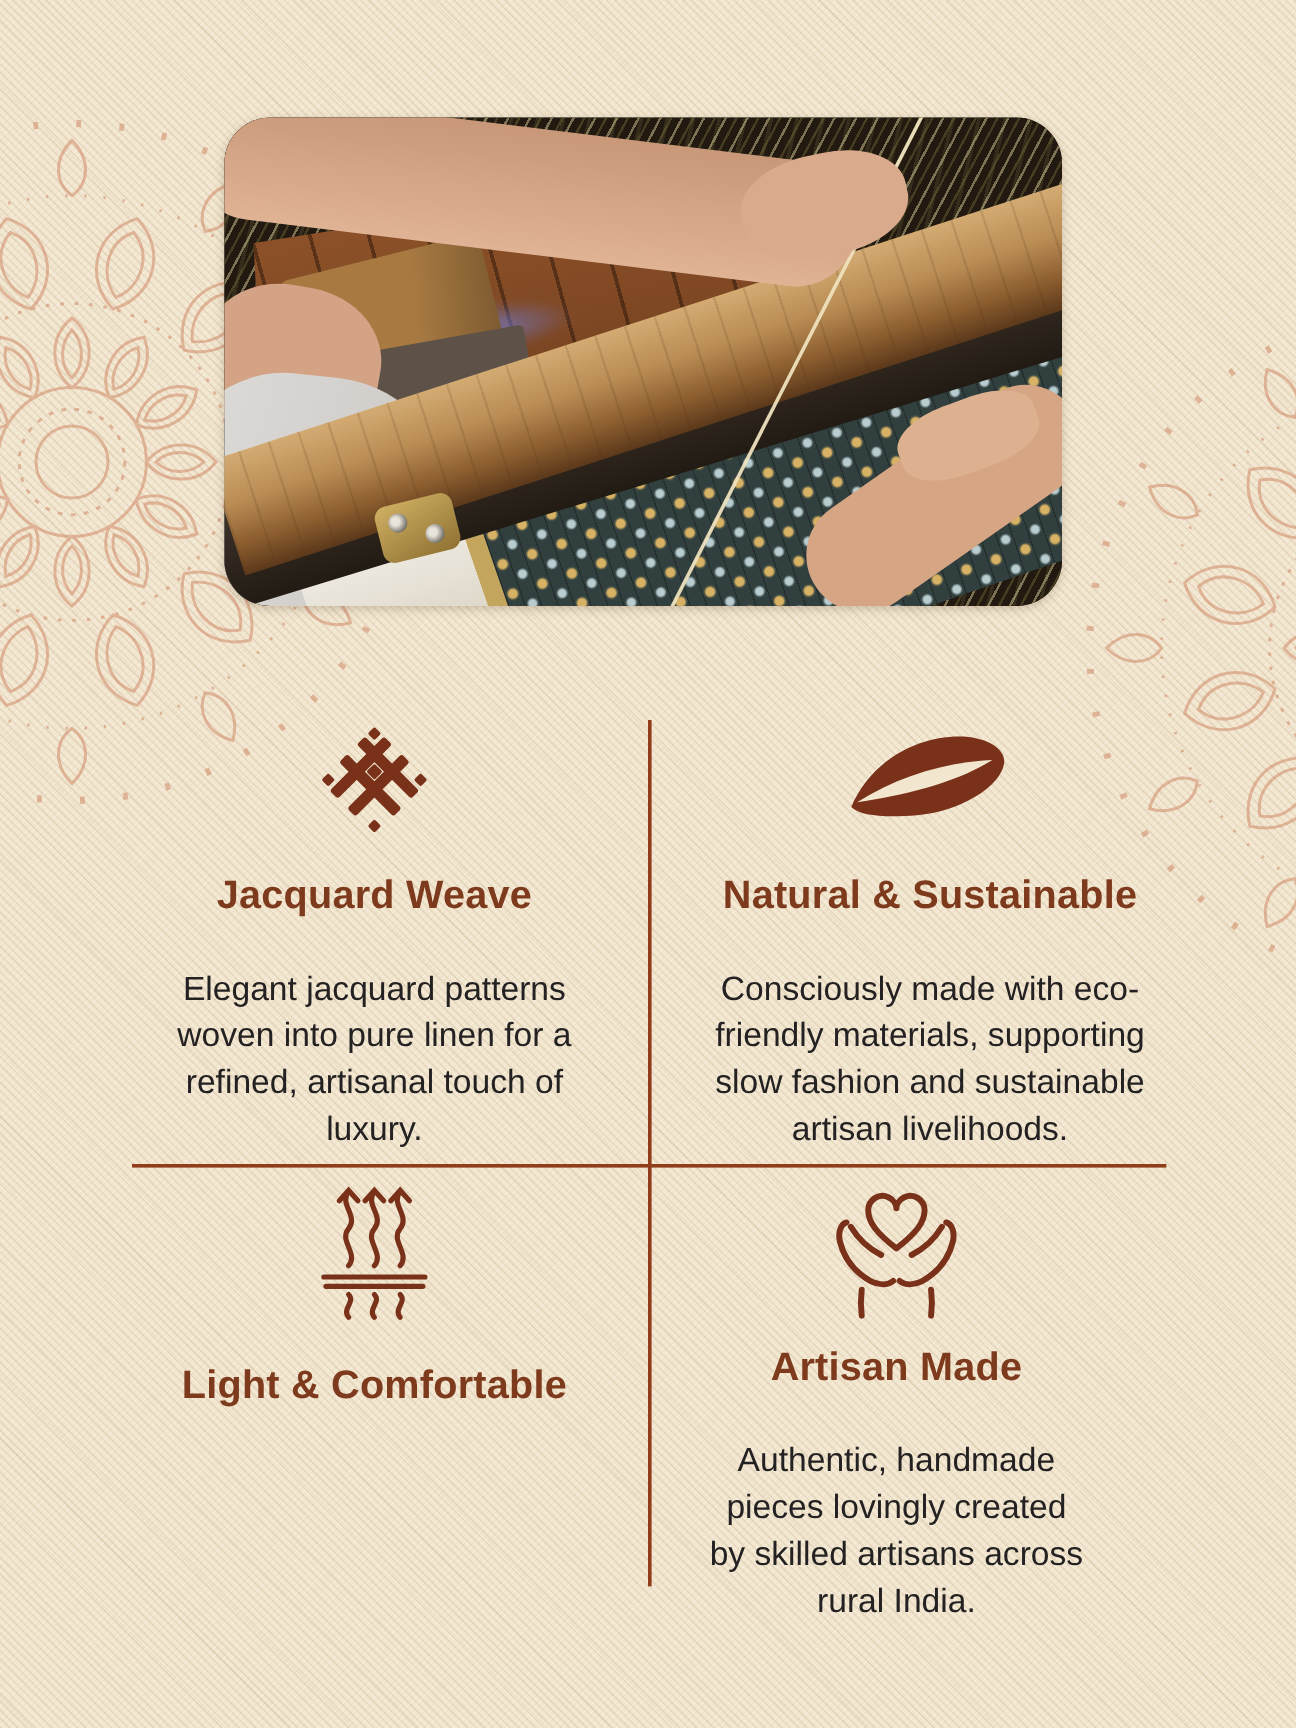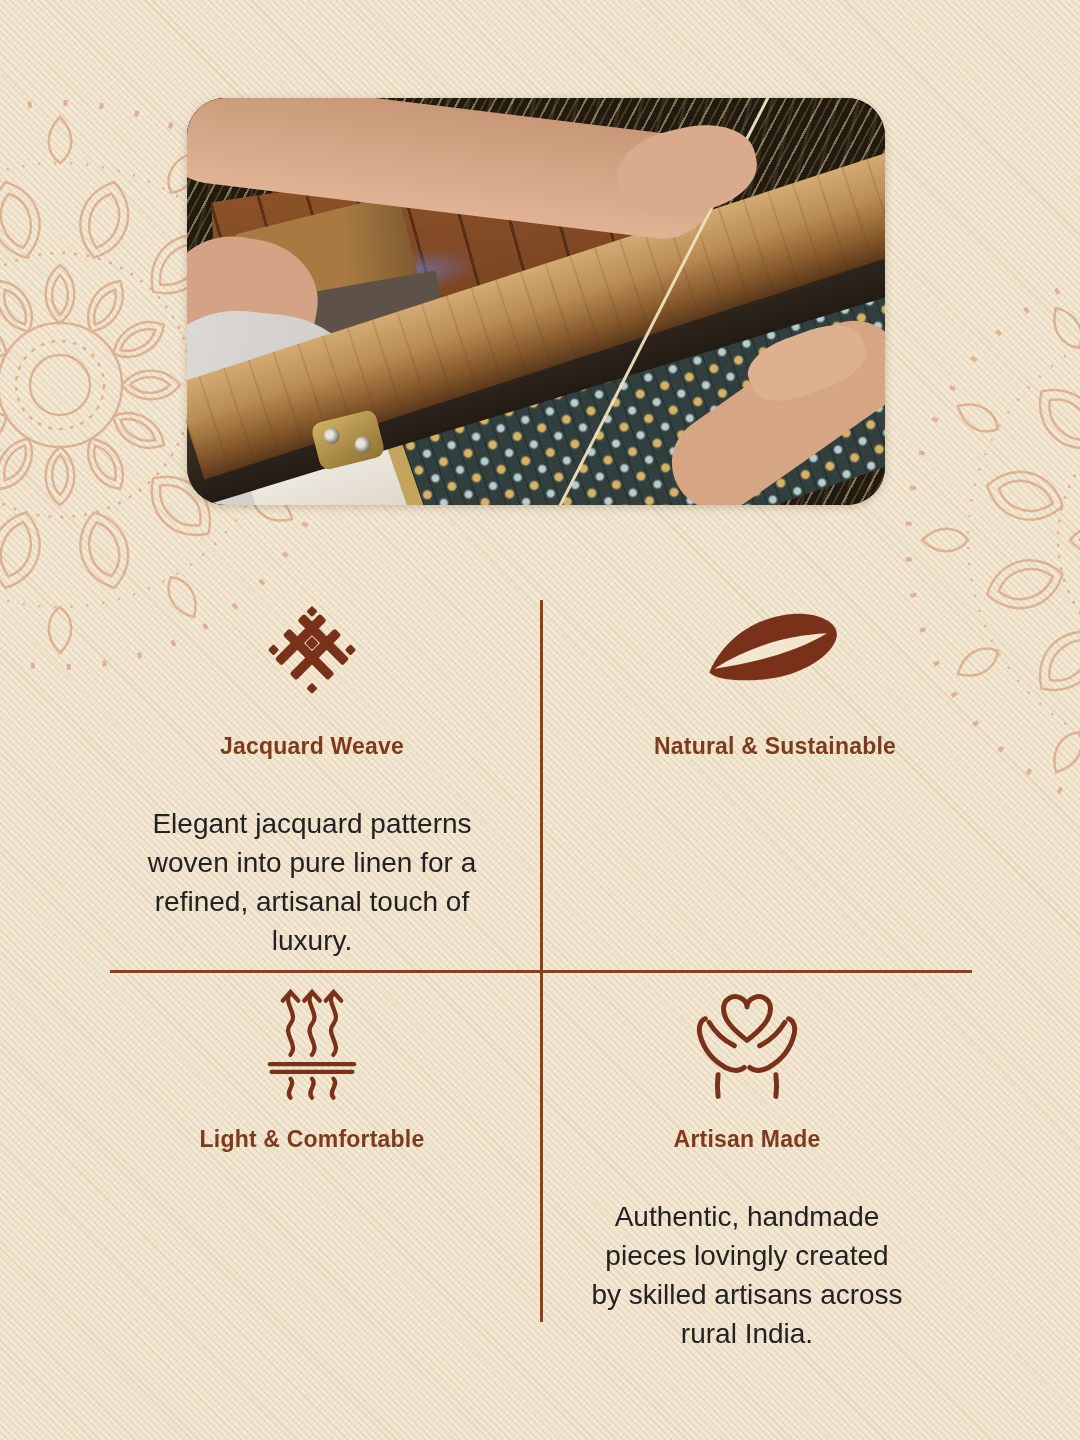--- a/index.html
+++ b/index.html
@@ -64,24 +64,24 @@
   .ph-clamp{left:128px;top:318px;width:66px;height:48px;border-radius:10px;transform:rotate(-14deg);
     background:linear-gradient(160deg,#cfb063,#8f7132);}
   .ph-bolt{width:16px;height:16px;border-radius:50%;background:radial-gradient(circle at 40% 40%, #e8e4da 25%, #6a675f 75%);}
   .ph-bolt.b1{left:10px;top:8px;} .ph-bolt.b2{left:38px;top:24px;}
   
   .divider{position:absolute;background:#8f3d1a;}
   .divider-v{left:540px;top:600px;width:3px;height:722px;}
   .divider-h{left:110px;top:970px;width:862px;height:3px;}
   .feature{position:absolute;width:460px;display:flex;flex-direction:column;align-items:center;text-align:center;}
   .f-tl{left:82px;top:592px;}  .f-tr{left:545px;top:592px;}
-  .f-bl{left:82px;top:985px;}  .f-br{left:517px;top:985px;}
+  .f-bl{left:82px;top:985px;gap:15px;}  .f-br{left:517px;top:985px;}
   .feature-icon{height:118px;display:flex;align-items:center;justify-content:center;color:#7a3119;}
   .feature-icon svg{overflow:visible;display:block;}
-  .feature-title{margin-top:16px;font-size:23px;font-weight:700;letter-spacing:0.2px;color:#7d3a1c;line-height:40px;}
+  .feature-title{margin-top:16px;font-size:33px;font-weight:700;letter-spacing:0.2px;color:#7d3a1c;line-height:40px;}
   .feature-desc{margin-top:38px;font-size:28px;line-height:39px;color:#242122;white-space:pre-line;}
 </style>
 </head>
 <body>
 
 <div class="canvas">
 
   <svg width="0" height="0" style="position:absolute" aria-hidden="true">
     <defs>
       <g id="mandala" fill="none" stroke="#d18a67" stroke-width="2.5">
@@ -192,20 +192,24 @@
   </div>
 
   <div class="feature f-tr">
     <div class="feature-icon">
       <svg width="148" height="98" viewBox="0 0 150 100">
         <path fill="currentColor" d="M8,72 C24,34 62,12 100,12 C122,12 140,22 138,35 C135,55 100,76 64,79 C38,81 16,80 8,72 Z"></path>
         <path fill="#f2e6cf" d="M13,68 C48,46 86,34 128,32 C96,52 52,62 13,68 Z"></path>
       </svg>
     </div>
     <div class="feature-title">Natural &amp; Sustainable</div>
+    <div class="feature-desc">Consciously made with eco-
+friendly materials, supporting
+slow fashion and sustainable
+artisan livelihoods.</div>
   </div>
 
   <div class="feature f-bl">
     <div class="feature-icon">
       <svg width="106" height="116" viewBox="0 0 110 135" fill="none" stroke="currentColor" stroke-width="5" stroke-linecap="round">
         <path d="M30,80 C40,68 20,56 30,44 C40,32 20,20 30,8"></path>
         <path d="M21,17 L30,7 L39,17"></path>
         <path d="M55,80 C65,68 45,56 55,44 C65,32 45,20 55,8"></path>
         <path d="M46,17 L55,7 L64,17"></path>
         <path d="M80,80 C90,68 70,56 80,44 C90,32 70,20 80,8"></path>

